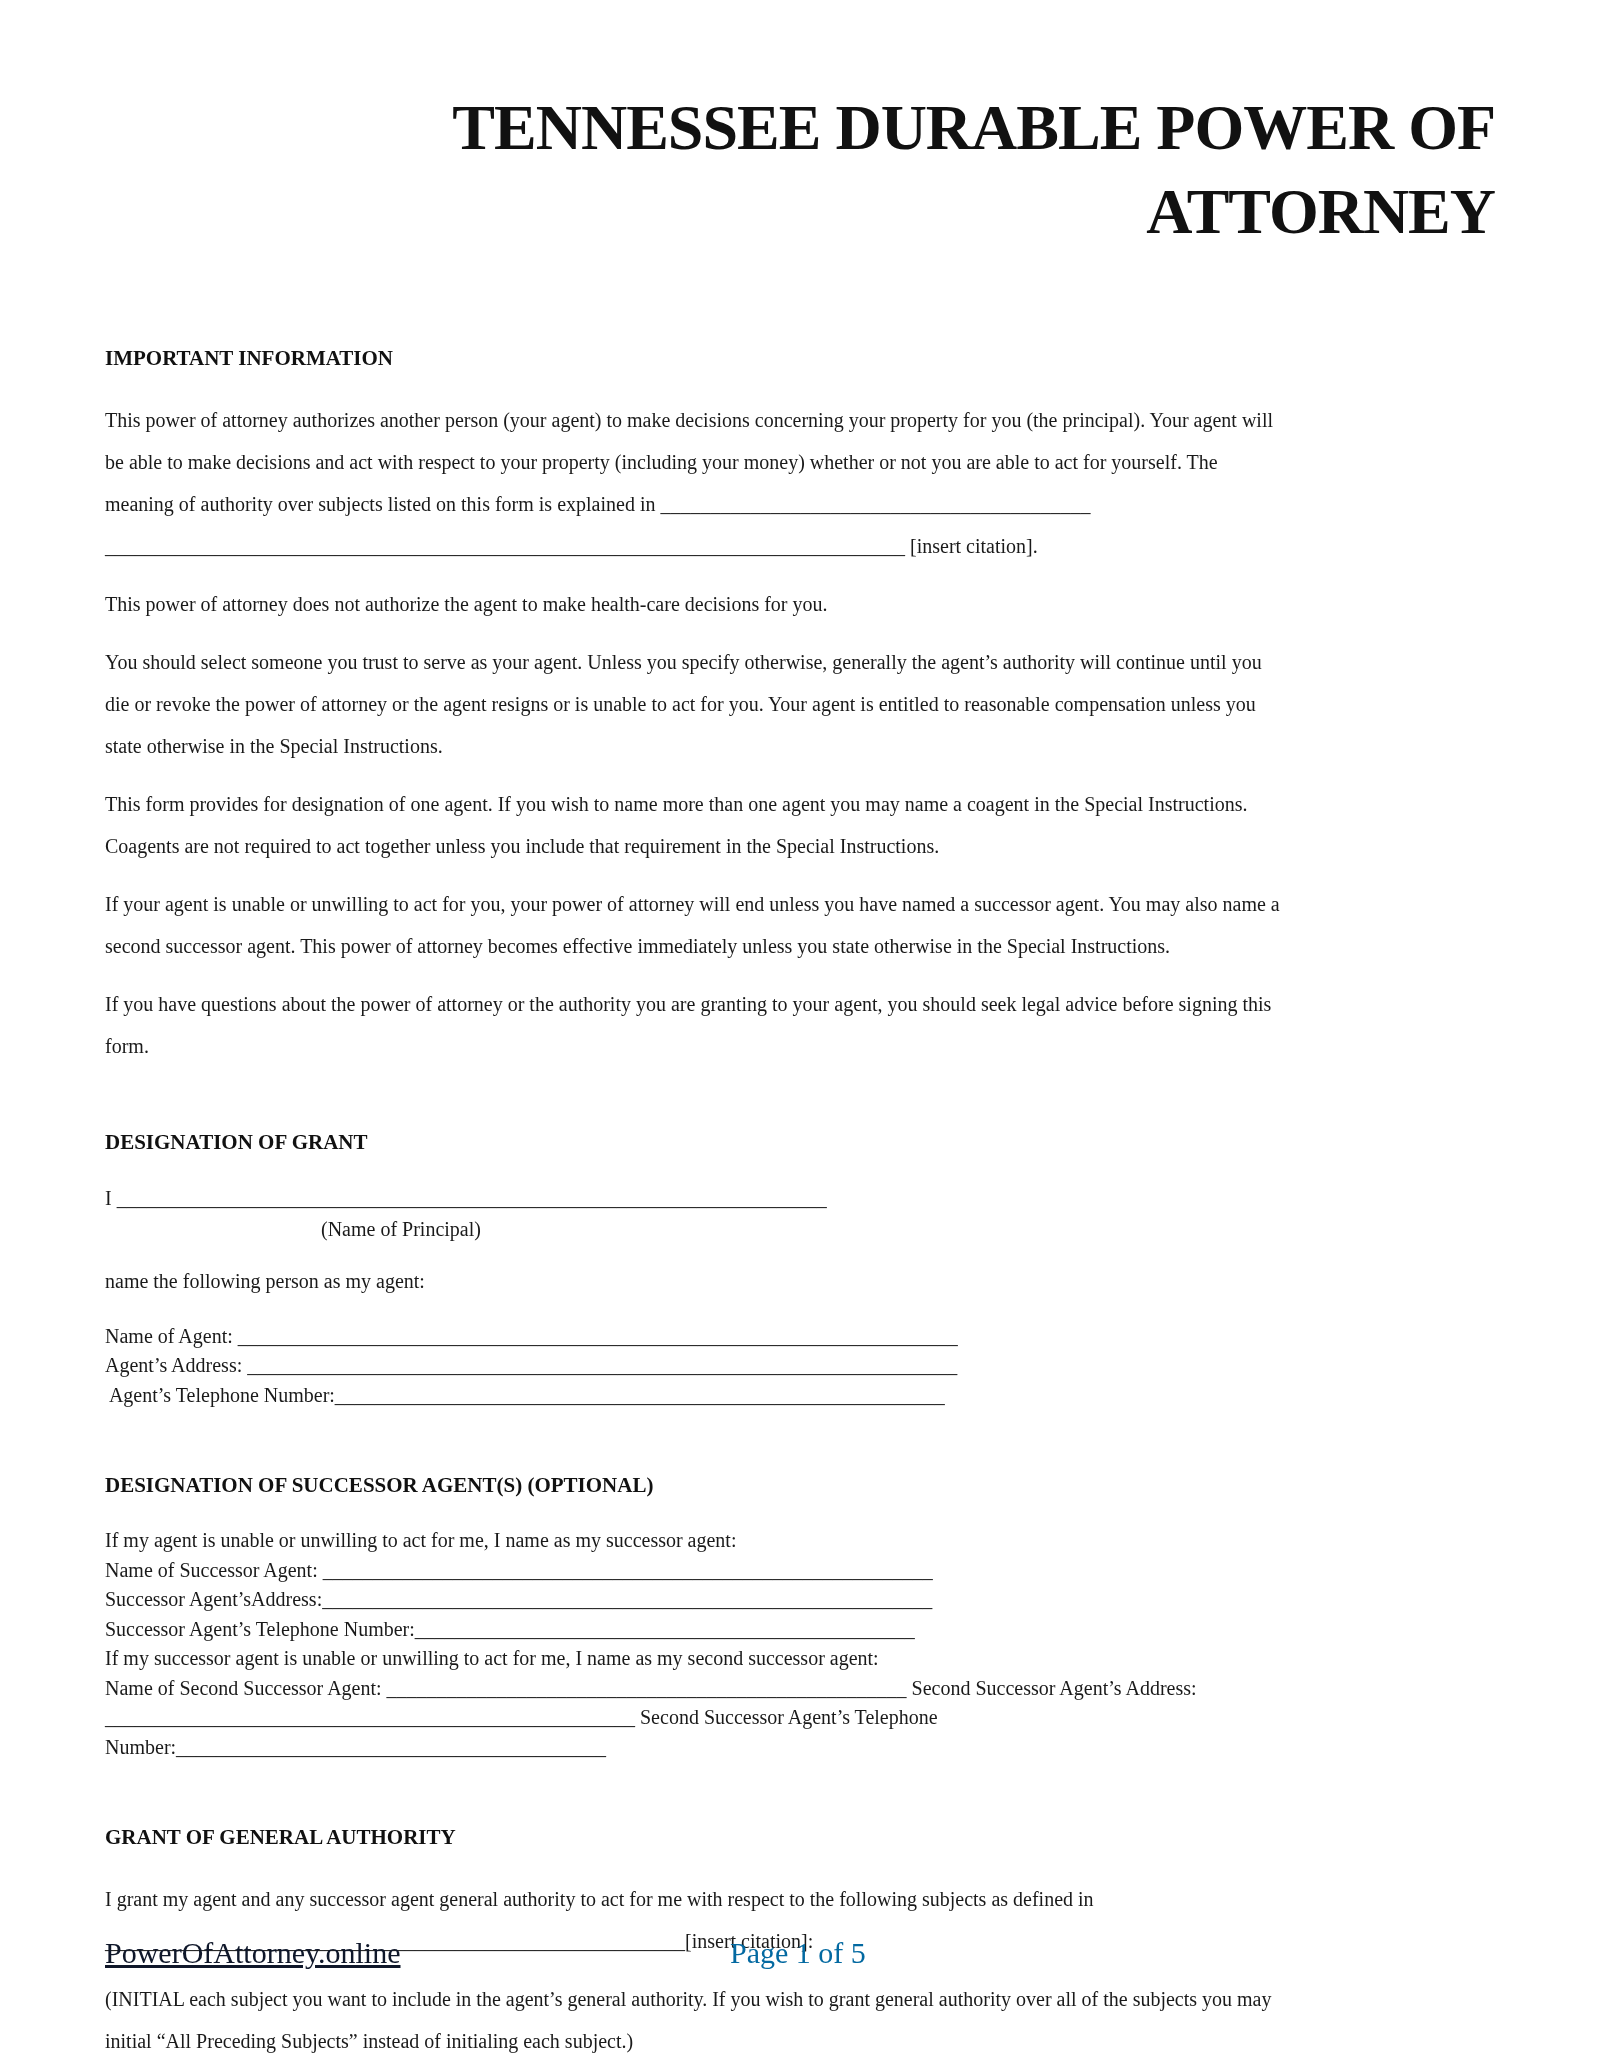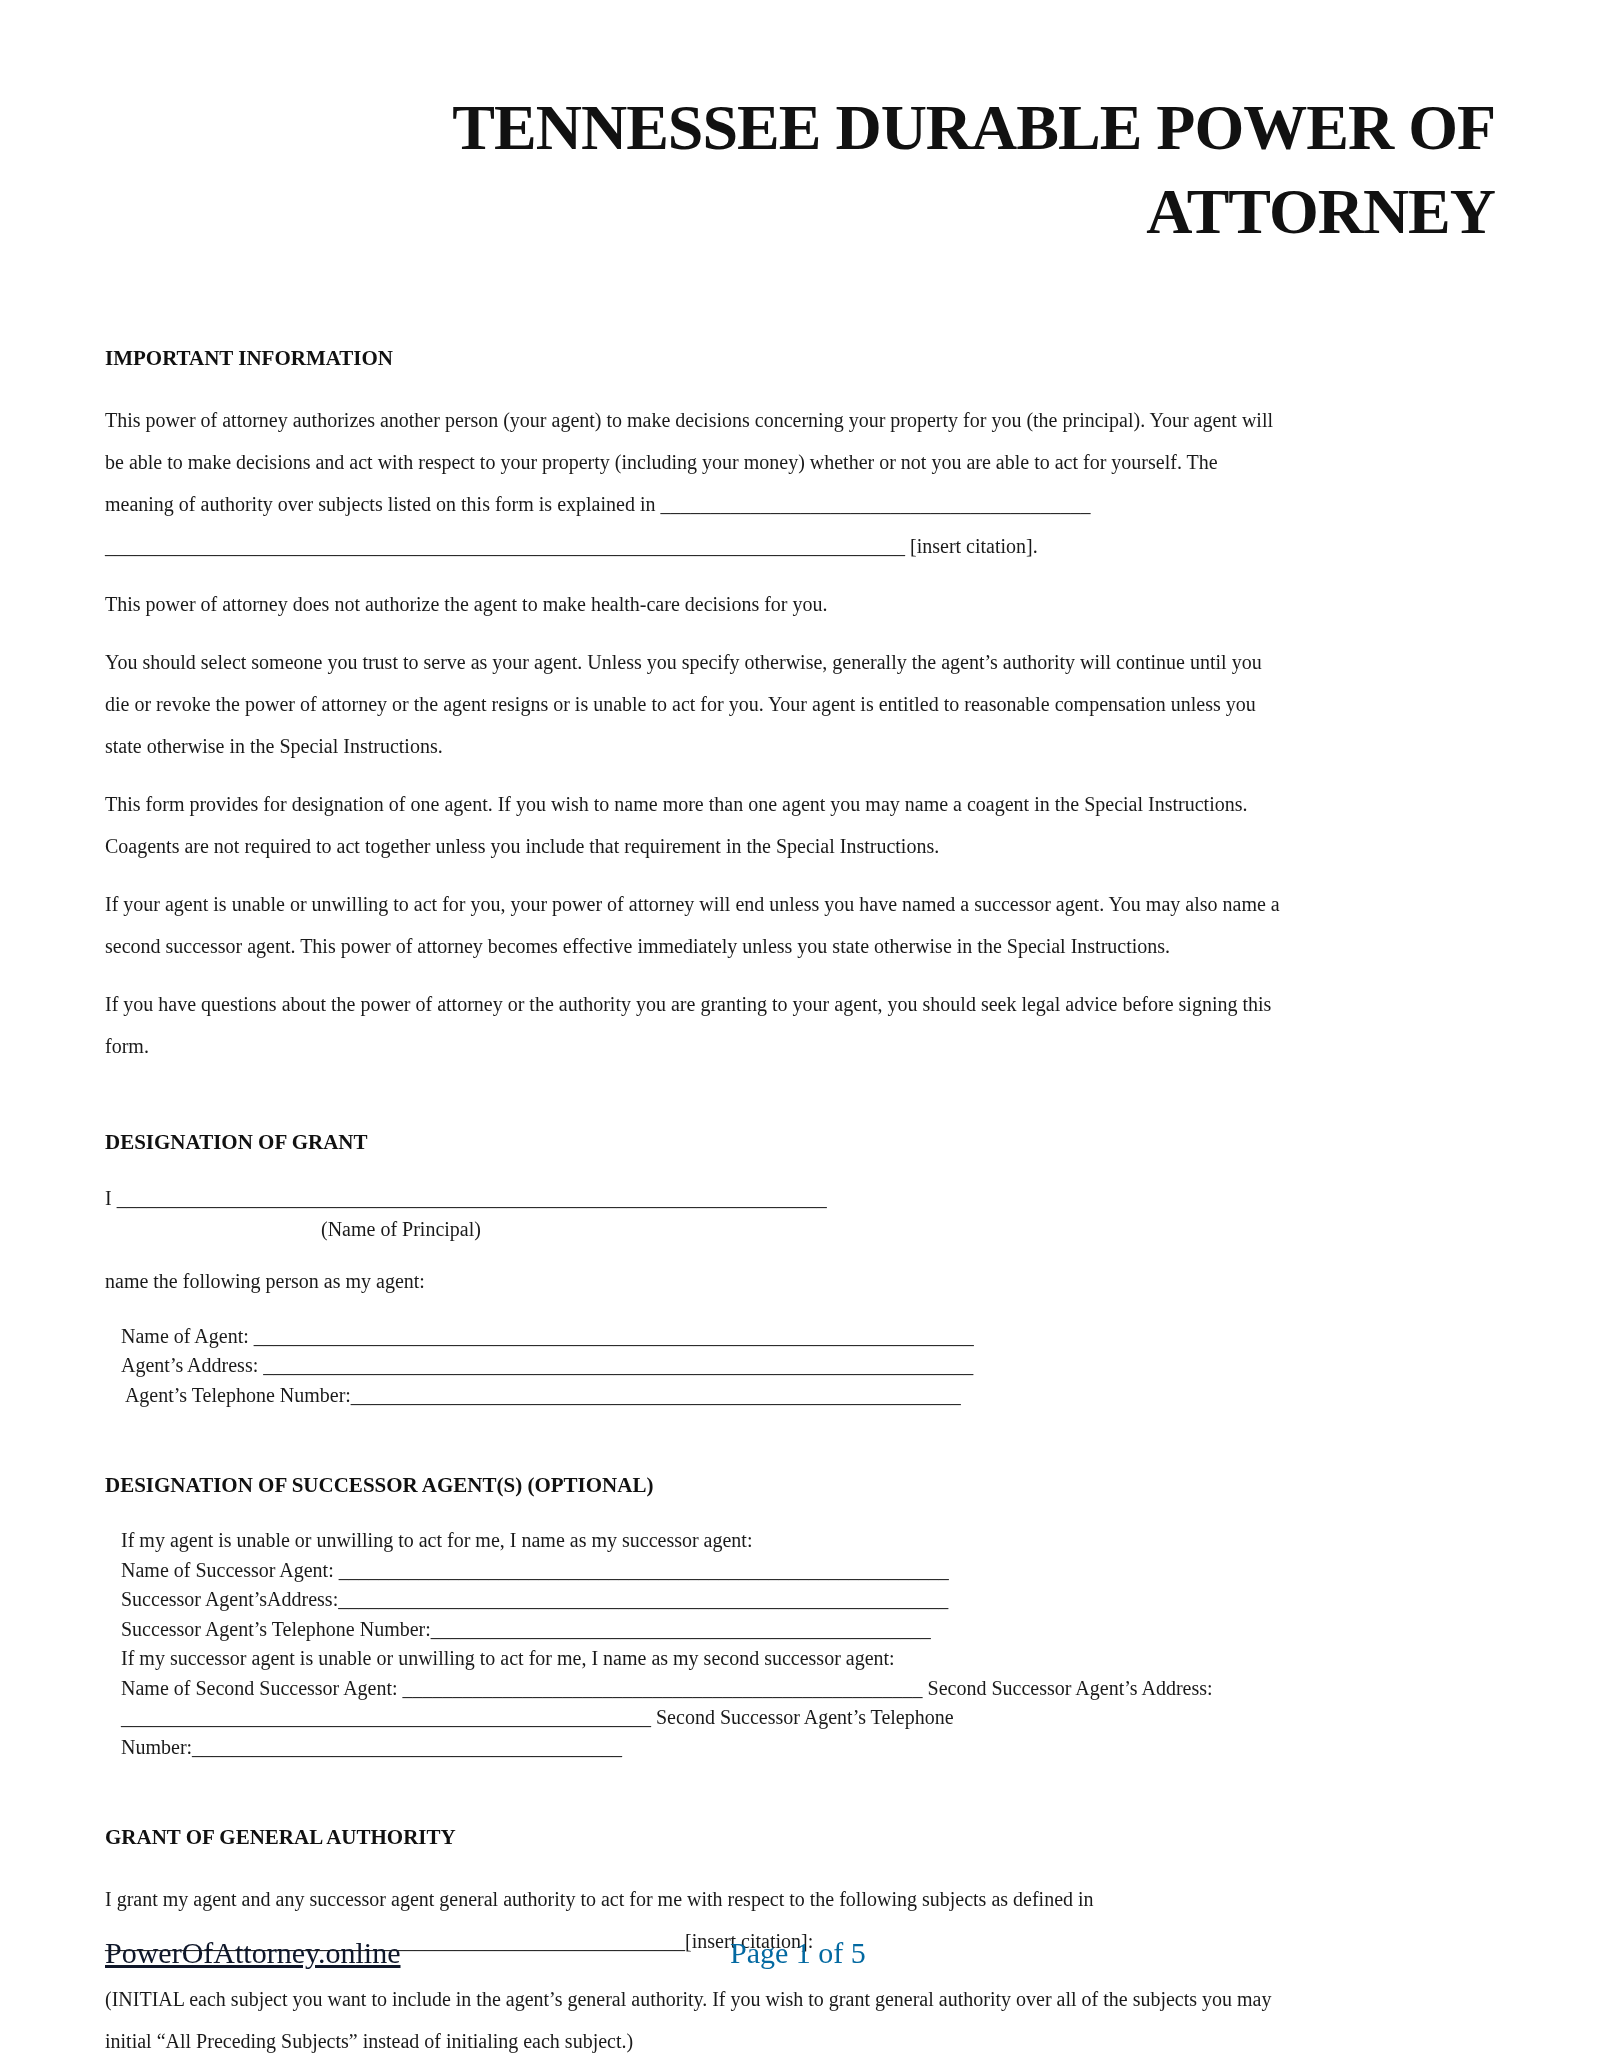--- a/index.html
+++ b/index.html
@@ -41,21 +41,21 @@
   }
   .para {
     font-size: 20px;
     line-height: 42px;
     margin: 0 0 16px 0;
     white-space: pre;
   }
   .fields {
     font-size: 20px;
     line-height: 29.5px;
-    margin: 16px;
+    margin: 0;
     white-space: pre;
   }
   .principal-line {
     font-size: 20px;
     line-height: 31px;
     margin: 0;
     white-space: pre;
   }
   .principal-caption {
     font-size: 20px;

